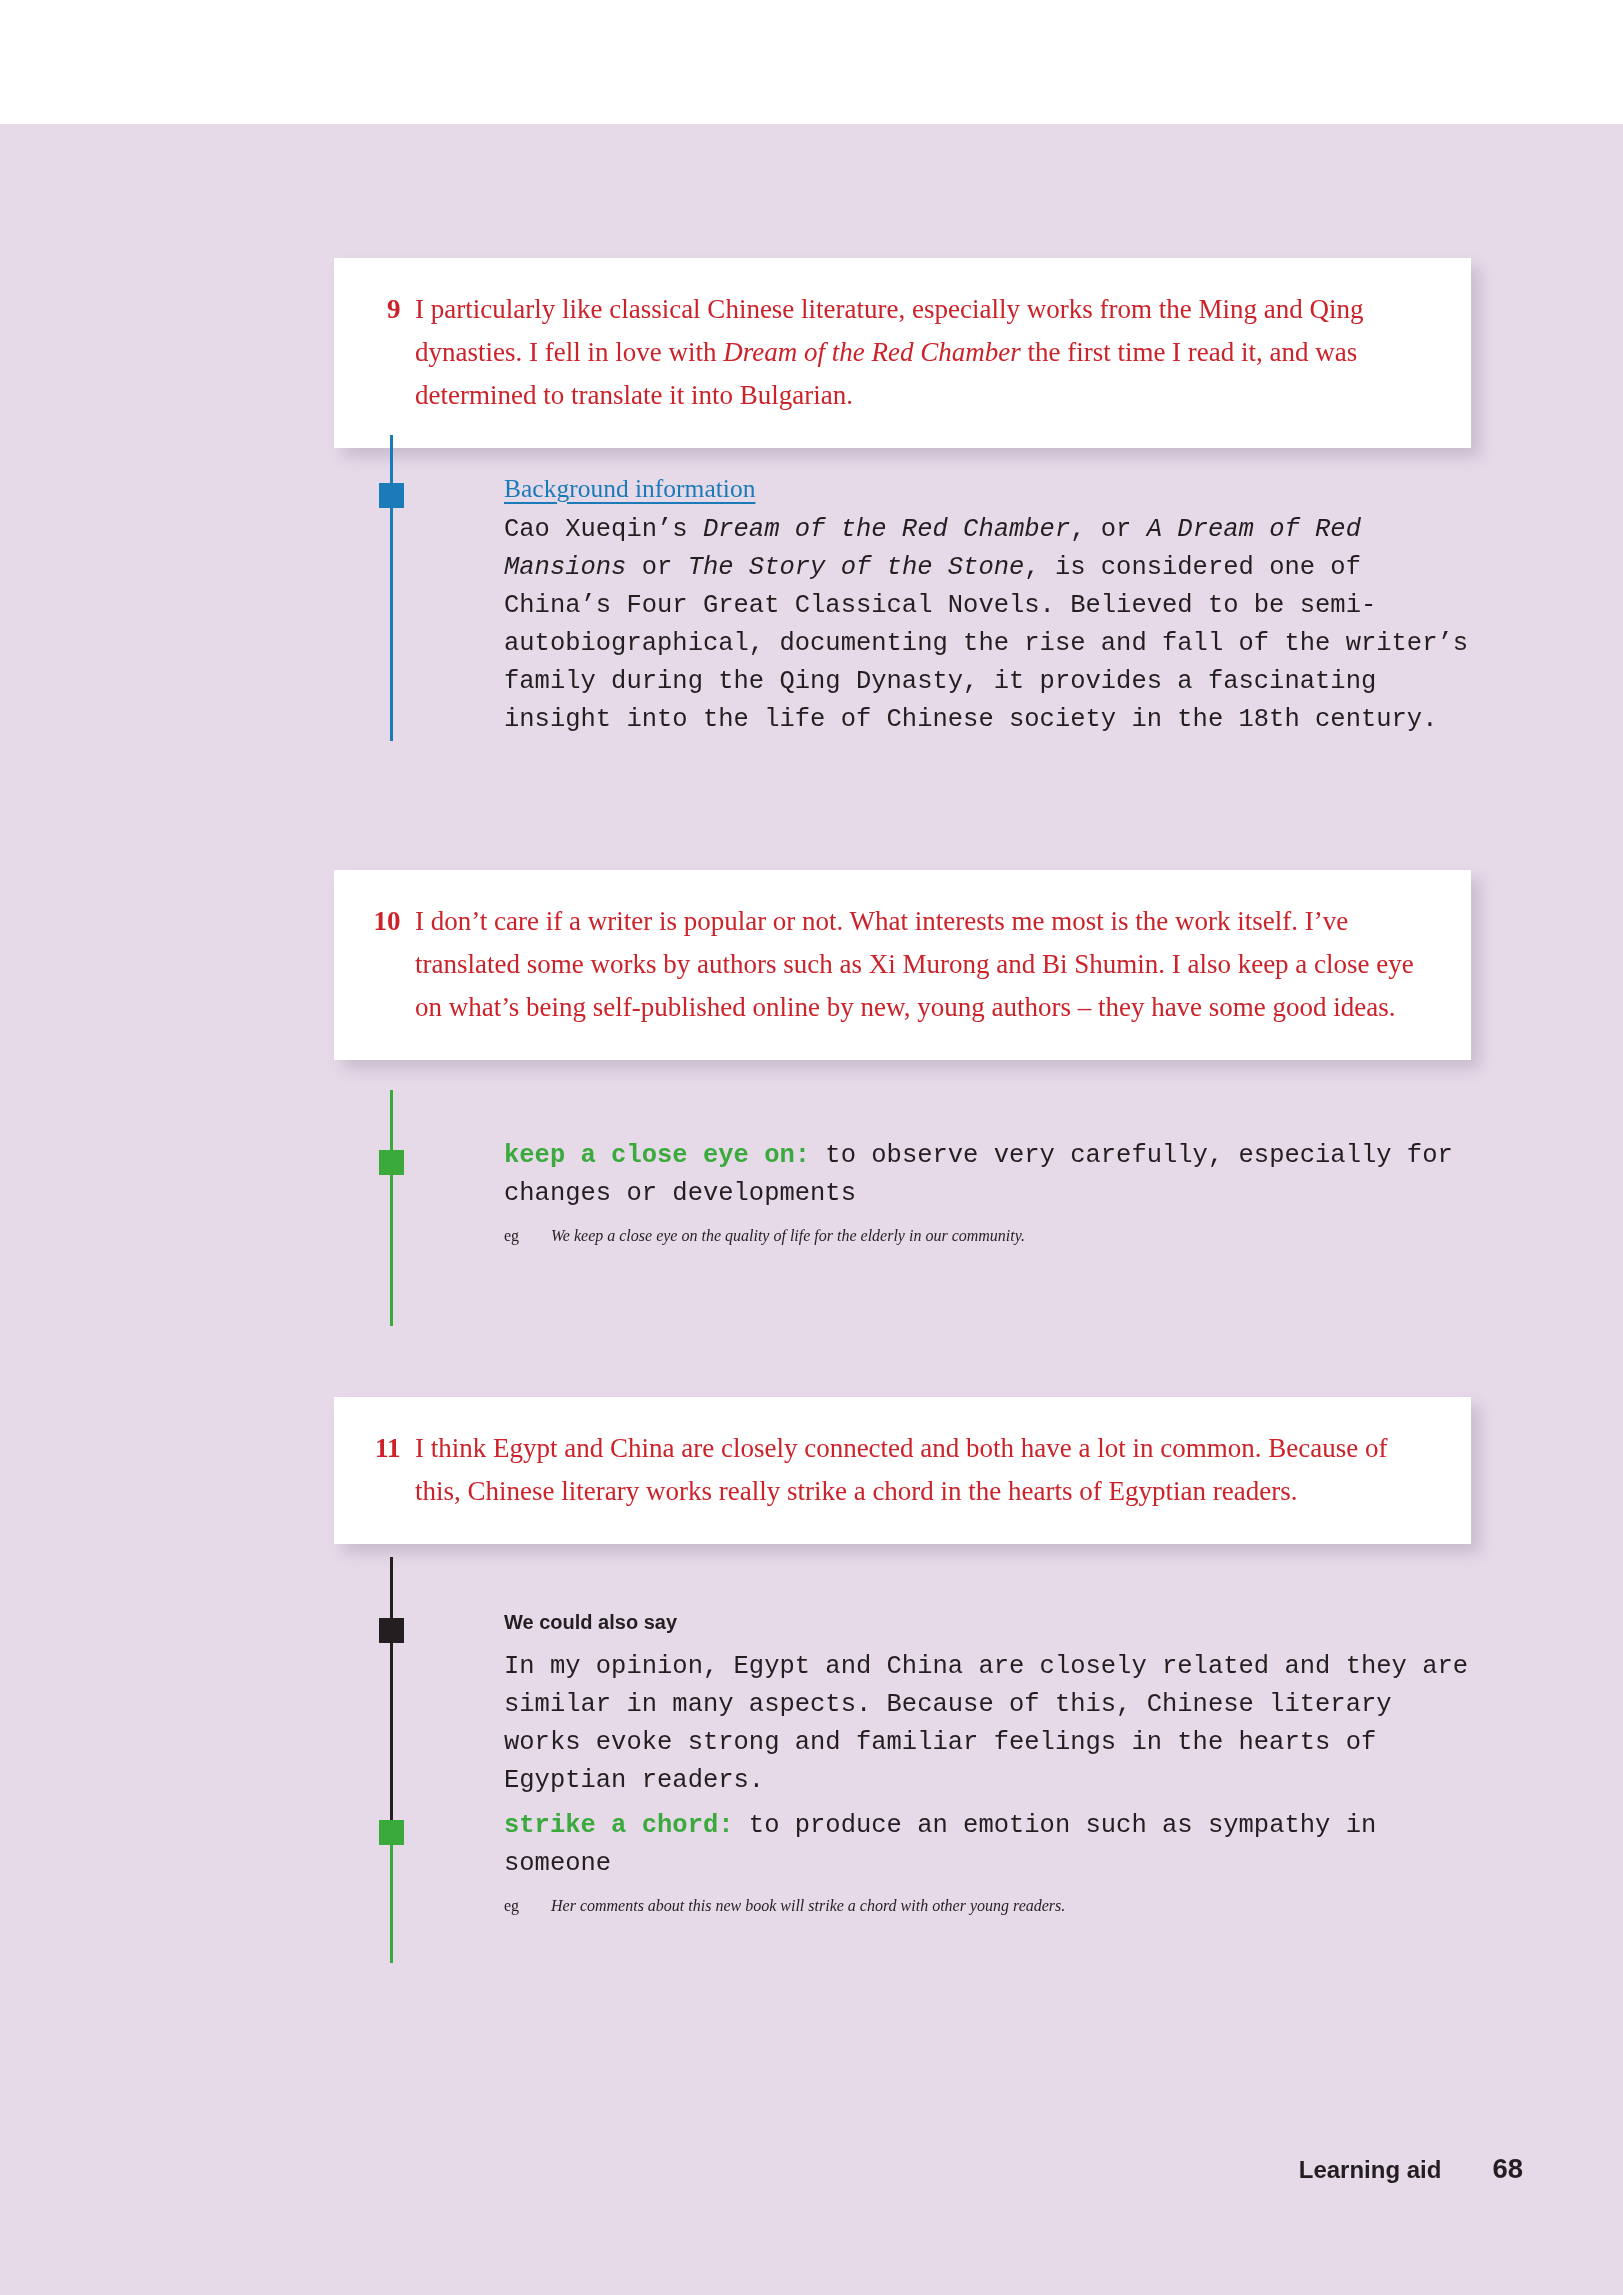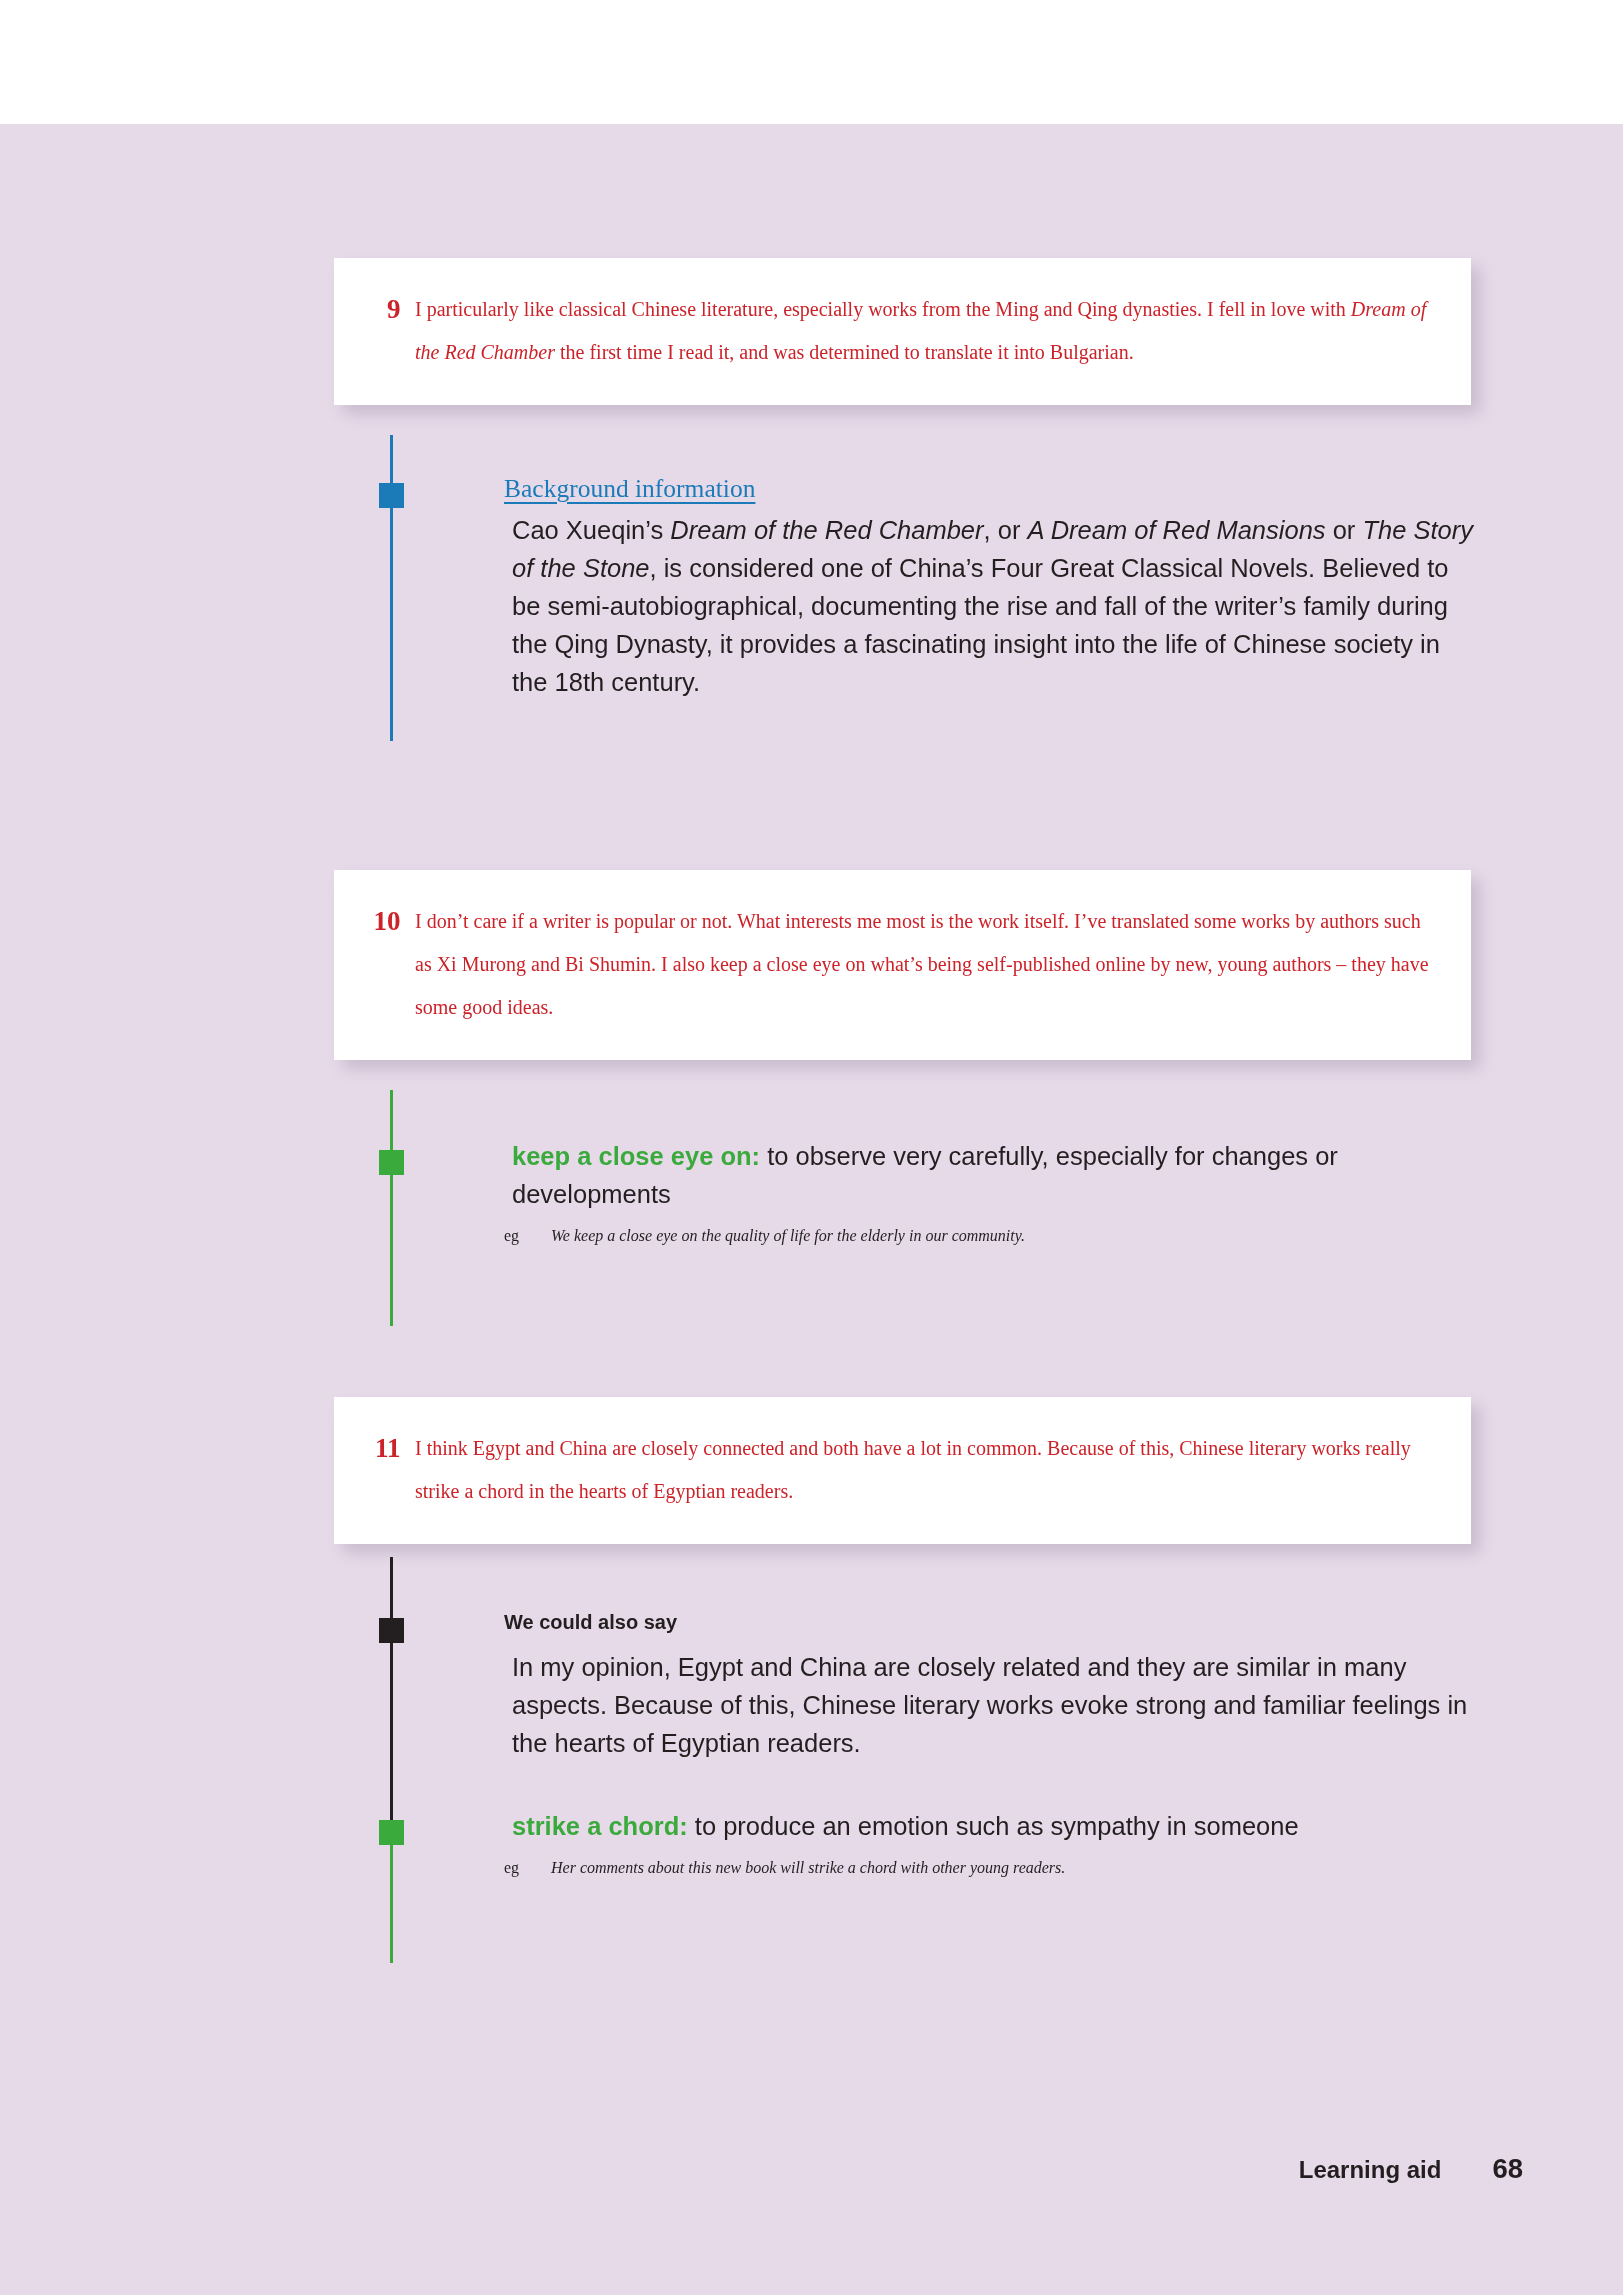--- a/index.html
+++ b/index.html
@@ -54,21 +54,21 @@
     font-weight: bold;
     width: 42px;
     flex: 0 0 42px;
     text-align: right;
     padding-right: 14.4px;
     box-sizing: border-box;
     font-family: "Liberation Serif", serif;
   }
   .quote-text {
     color: #cc2229;
-    font-size: 20px;
+    font-size: 27px;
     line-height: 43px;
     flex: 1 1 auto;
     font-family: "Liberation Serif", serif;
   }
   .quote-text i, .quote-text em { font-style: italic; }
 
   
   .rail {
     position: absolute;
     width: 2.6px;
@@ -105,22 +105,21 @@
     color: #231f20;
     font-size: 20px;
     line-height: 37px;
     font-weight: bold;
     font-family: "Liberation Sans", sans-serif;
   }
   .anno-body {
     color: #231f20;
     font-size: 25.5px;
     line-height: 38px;
-    font-family: Liberation Sans, sans-serif;
-    margin-left: 8px;
+    font-family: Liberation Mono, monospace;
   }
   .anno-body i, .anno-body em { font-style: italic; }
 
   .vocab-term {
     color: #3baa3c;
     font-weight: bold;
   }
   .eg-row {
     display: flex;
     align-items: flex-start;

